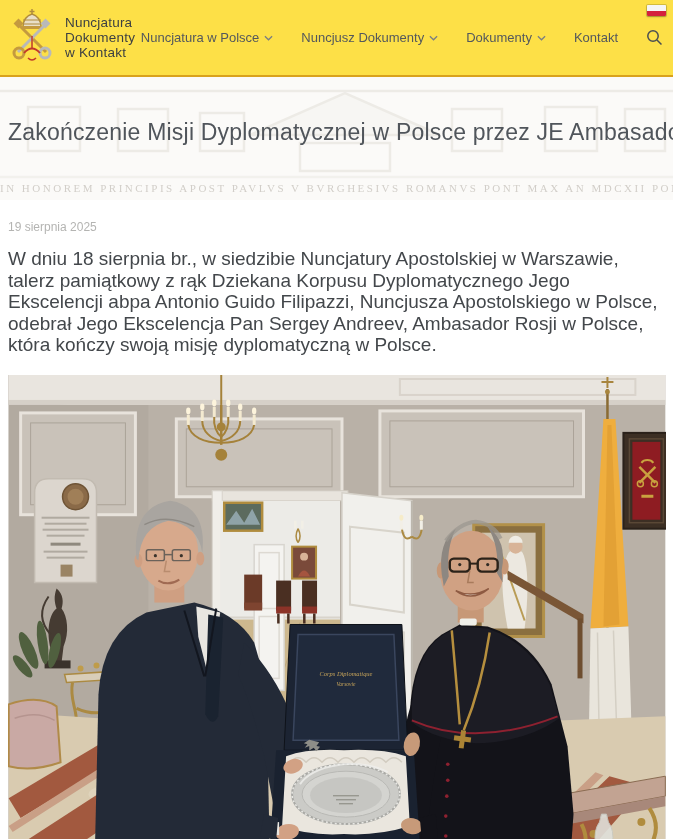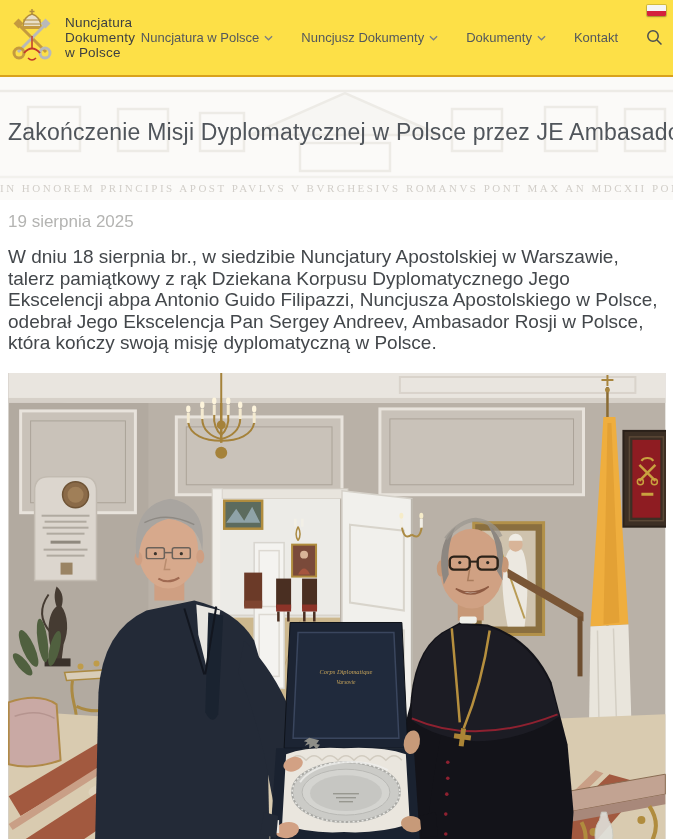--- a/index.html
+++ b/index.html
@@ -23,21 +23,21 @@
   .banner{height:123px;position:relative;background:#fbfaf8;overflow:hidden;}
   .banner svg{position:absolute;inset:0;}
   .page-title{position:absolute;left:8px;top:42px;margin:0;font-size:23px;font-weight:300;
     color:#50555b;letter-spacing:.2px;white-space:nowrap;}
   .inscription{position:absolute;bottom:6px;left:0;width:100%;text-align:center;
     font-family:"Liberation Serif",serif;font-size:11px;letter-spacing:2.5px;color:#cbc7c1;
     white-space:nowrap;opacity:.85;}
 
   
   .article{padding:0 8px;}
-  .post-date{margin-top:12px;font-size:17px;color:#b4b4b2;}
+  .post-date{margin-top:20px;font-size:12px;color:#b4b4b2;}
   .post-body{margin-top:14px;width:658px;font-size:19px;line-height:21.5px;color:#43474b;}
   .photo-wrap{margin:16px 0 0 0;}
   .photo-wrap svg{display:block;}
 </style>
 </head>
 <body>
 
 <header class="site-header">
   <div class="logo">
     <span>
@@ -55,21 +55,21 @@
         <rect x="34" y="12" width="7" height="7" fill="#b9b9b9" transform="rotate(45 37.5 15.5)"></rect>
         <circle cx="11" cy="45" r="5" fill="none" stroke="#c49a3f" stroke-width="3"></circle>
         <circle cx="37" cy="45" r="5" fill="none" stroke="#b9b9b9" stroke-width="3"></circle>
         <path d="M16,45 Q24,36 32,45" fill="none" stroke="#c0392b" stroke-width="1.8"></path>
         <path d="M24,28 L24,40 M20,50 Q24,54 28,50" fill="none" stroke="#c0392b" stroke-width="1.5"></path>
       </svg>
     </span>
     <div class="logo-text">
       <div>Nuncjatura</div>
       <div>Dokumenty</div>
-      <div>w Polsce</div>
+      <div>w Kontakt</div>
     </div>
   </div>
 
   <nav class="main-nav">
     <span class="nav-item">
       <span>Nuncjatura w Polsce</span>
       <svg class="chev" viewBox="0 0 10 6">
           <polyline points="1,1 5,5 9,1" fill="none" stroke="#7a7e82" stroke-width="1.4"></polyline>
         </svg>
     </span>

